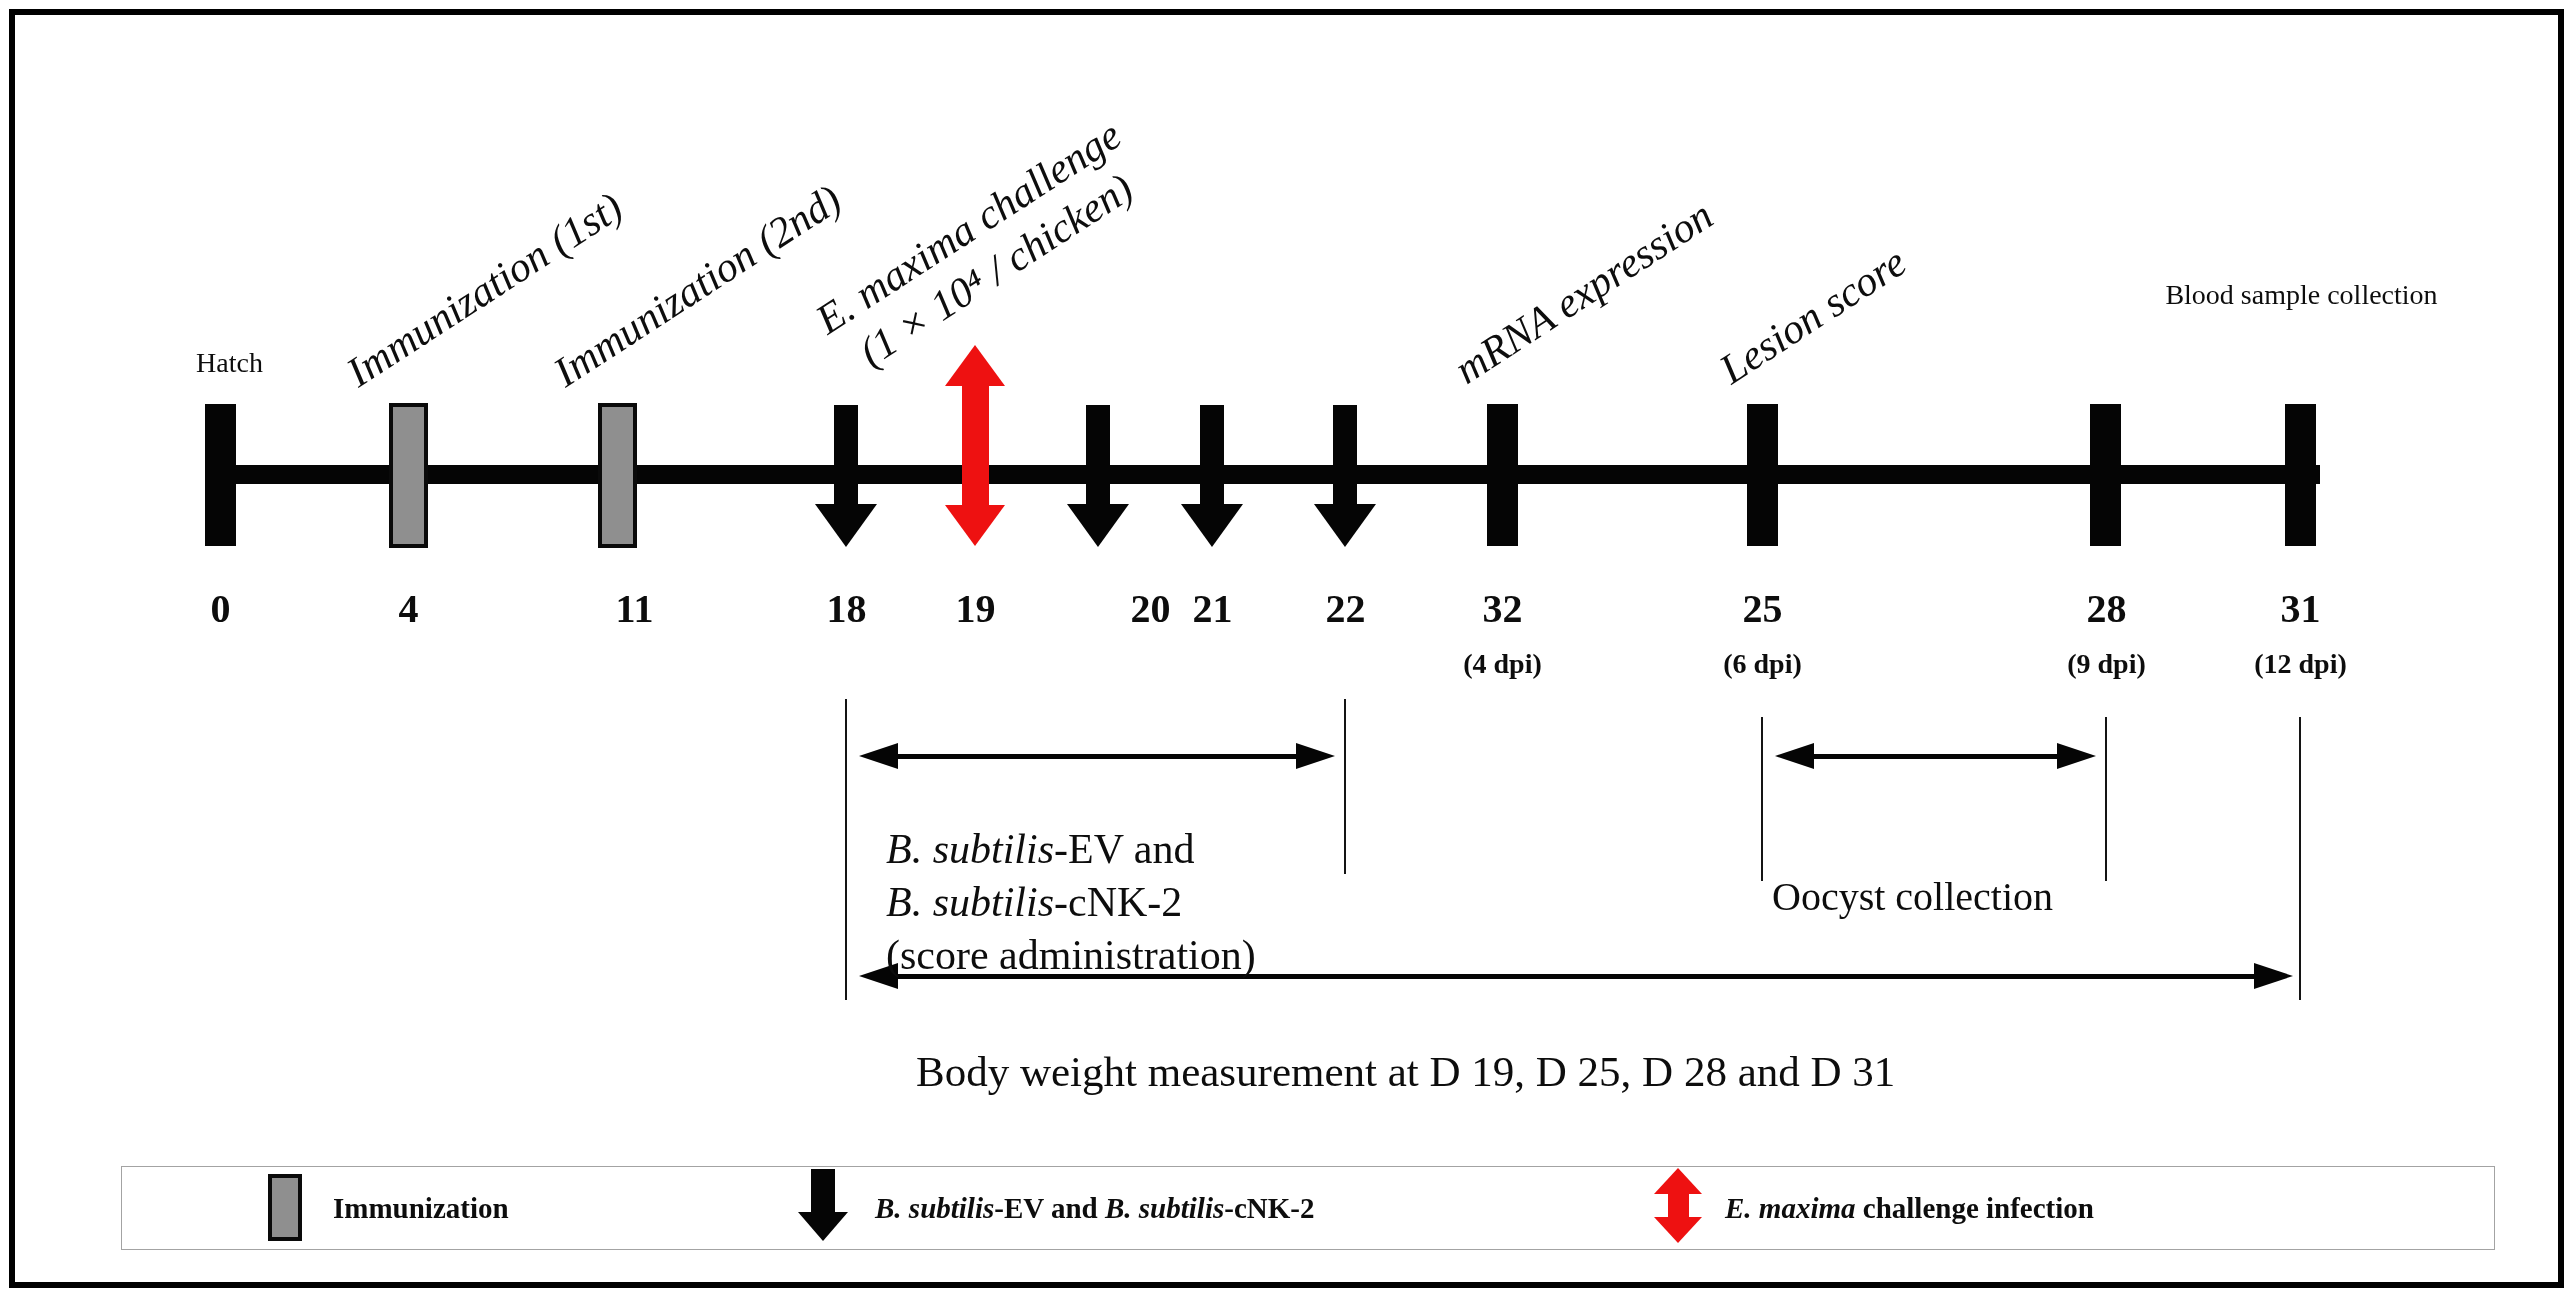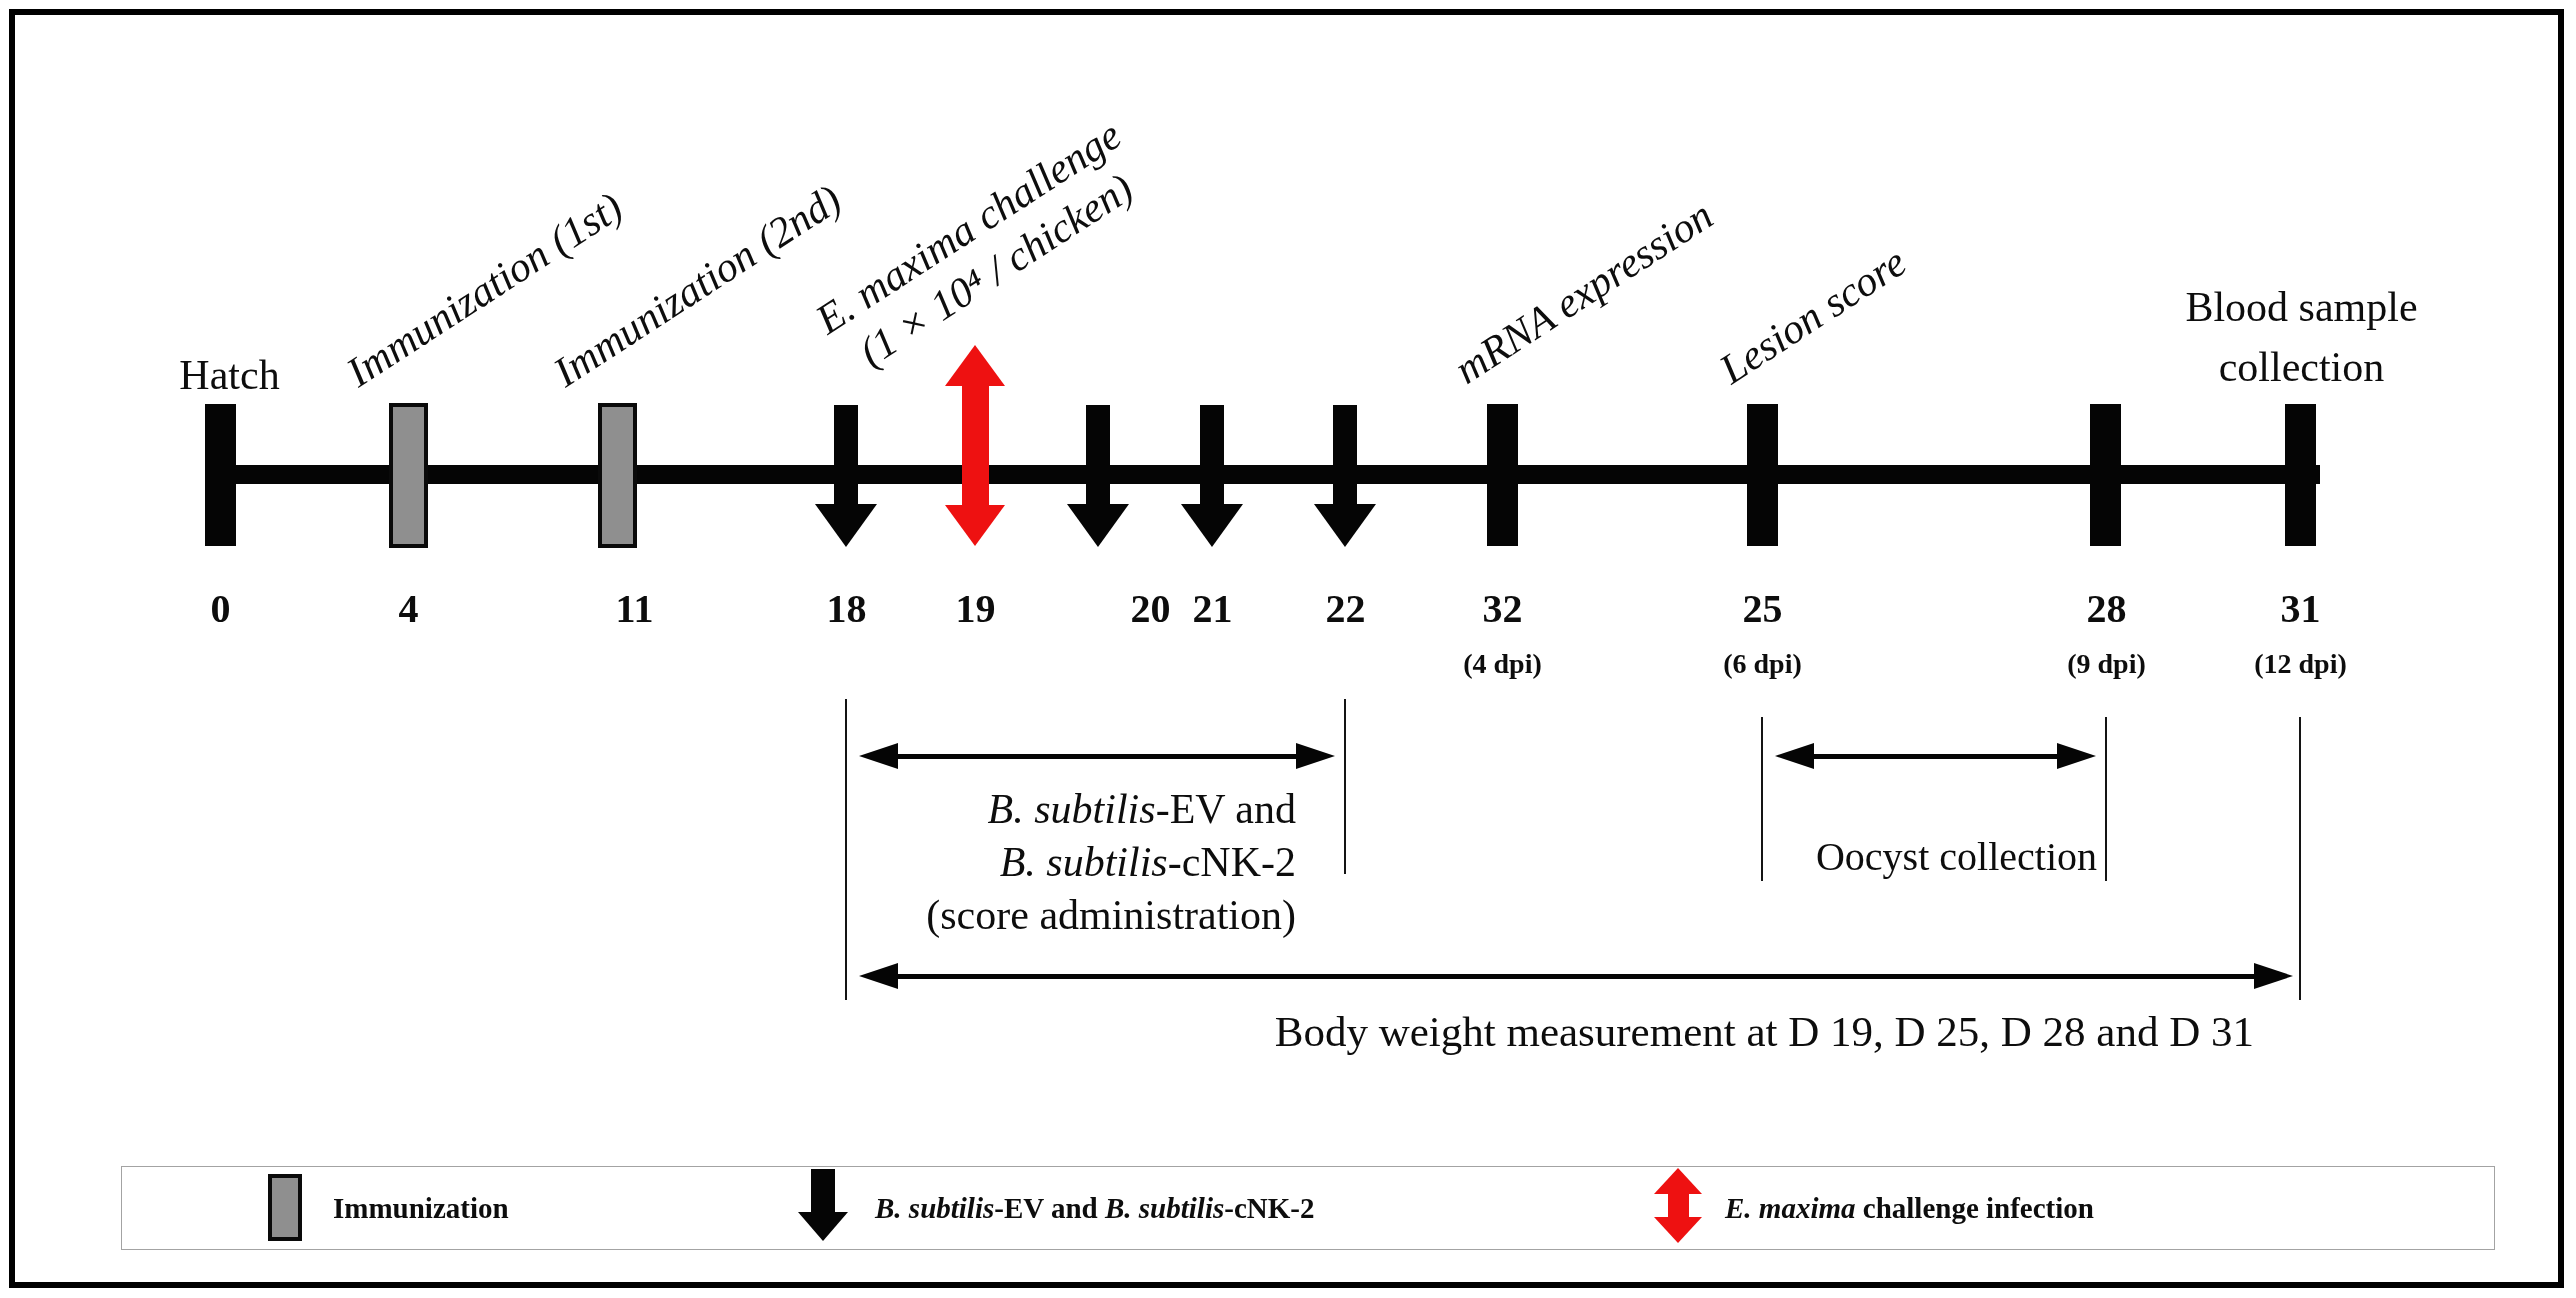--- a/index.html
+++ b/index.html
@@ -16,29 +16,29 @@
   .arrow-down .head{position:absolute;left:0;top:99px;width:0;height:0;border-left:31px solid transparent;border-right:31px solid transparent;border-top:43px solid #050505;}
   
   .arrow-red{position:absolute;left:945px;top:345px;width:60px;height:201px;}
   .arrow-red .head-up{position:absolute;left:0;top:0;width:0;height:0;border-left:30px solid transparent;border-right:30px solid transparent;border-bottom:41px solid #ee1111;}
   .arrow-red .shaft{position:absolute;left:17px;top:39px;width:26.5px;height:124px;background:#ee1111;}
   .arrow-red .head-down{position:absolute;left:0;top:160px;width:0;height:0;border-left:30px solid transparent;border-right:30px solid transparent;border-top:41px solid #ee1111;}
   
   .day-label{position:absolute;top:588px;width:145px;text-align:center;font-weight:bold;font-size:40px;line-height:42px;}
   .dpi-label{position:absolute;top:644px;width:145px;text-align:center;font-weight:bold;font-size:28px;line-height:40px;}
   .rot-label{position:absolute;white-space:nowrap;font-style:italic;font-size:42px;line-height:51px;transform-origin:0 100%;transform:rotate(-33deg);}
-  .h-label{position:absolute;font-size:42px;line-height:58px;text-align:center;margin-top:12px;}
+  .h-label{position:absolute;font-size:28px;line-height:58px;text-align:center;}
   
   .vline{position:absolute;width:2.4px;background:#141414;}
   
   .h2arrow{position:absolute;height:26.5px;}
   .h2arrow .line{position:absolute;left:29px;right:29px;top:11px;height:5.4px;background:#050505;}
   .h2arrow .head-l{position:absolute;left:0;top:0;width:0;height:0;border-top:13.3px solid transparent;border-bottom:13.3px solid transparent;border-right:39px solid #050505;}
   .h2arrow .head-r{position:absolute;right:0;top:0;width:0;height:0;border-top:13.3px solid transparent;border-bottom:13.3px solid transparent;border-left:39px solid #050505;}
-  .ann-text{position:absolute;text-align:right;font-size:42px;line-height:53px;}
+  .ann-text{position:absolute;text-align:left;font-size:42px;line-height:53px;margin-top:40px;}
   
   .legend-box{position:absolute;left:121px;top:1166px;width:2374px;height:84px;border:1.8px solid #a3a3a3;background:#fff;}
   .legend-label{position:absolute;top:1184px;font-weight:bold;font-size:29px;line-height:48px;white-space:nowrap;}
   .legend-gray{position:absolute;left:268px;top:1174px;width:34px;height:67px;background:#8f8f8f;border:4.2px solid #0a0a0a;}
   .legend-arrow-down{position:absolute;left:798px;top:1169px;width:51px;height:72px;}
   .legend-arrow-down .shaft{position:absolute;left:13.3px;top:0;width:24px;height:46px;background:#050505;}
   .legend-arrow-down .head{position:absolute;left:0;top:43px;width:0;height:0;border-left:25px solid transparent;border-right:25px solid transparent;border-top:29px solid #050505;}
   .legend-arrow-red{position:absolute;left:1654px;top:1168px;width:48px;height:76px;}
   .legend-arrow-red .head-up{position:absolute;left:0;top:0;width:0;height:0;border-left:24px solid transparent;border-right:24px solid transparent;border-bottom:26.5px solid #ee1111;}
   .legend-arrow-red .shaft{position:absolute;left:14px;top:24px;width:20.5px;height:28px;background:#ee1111;}

